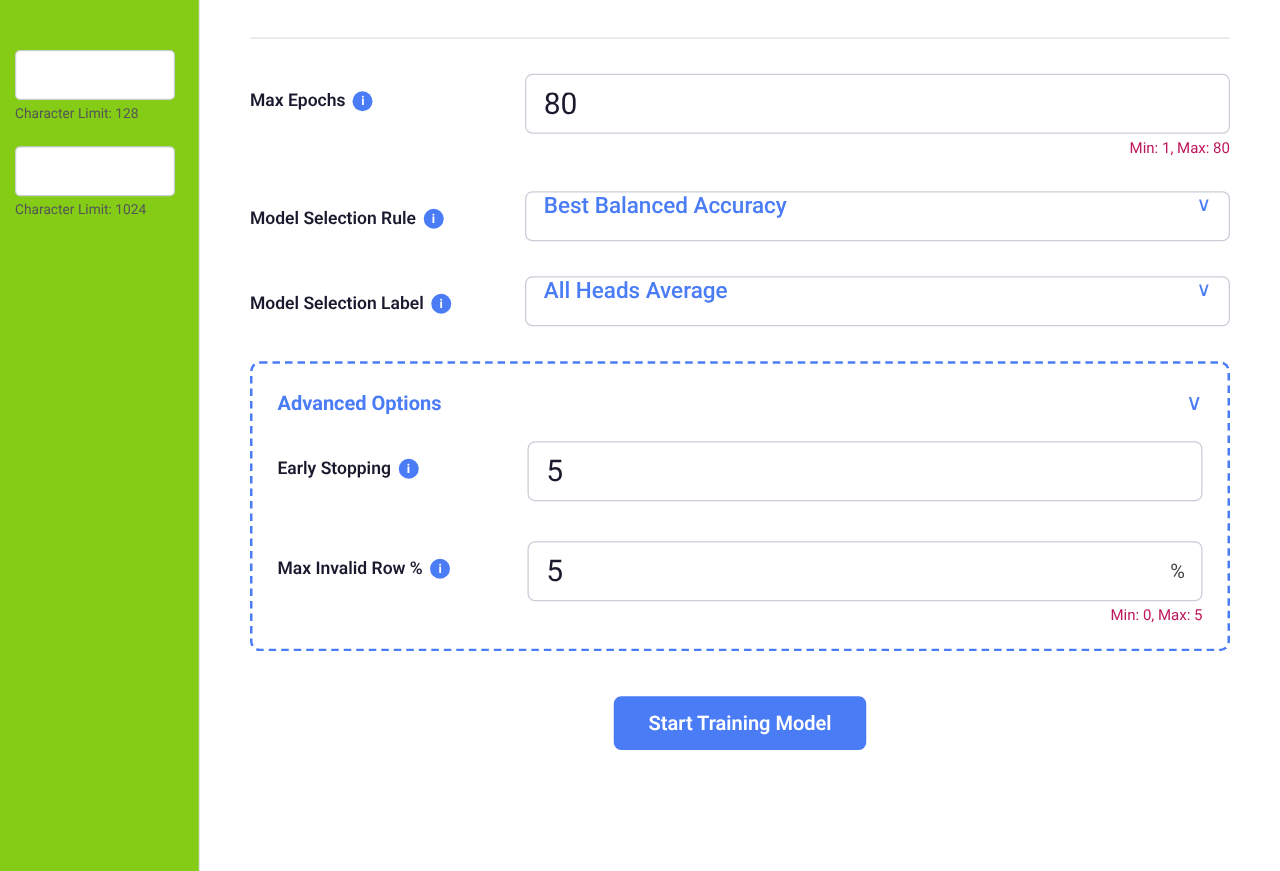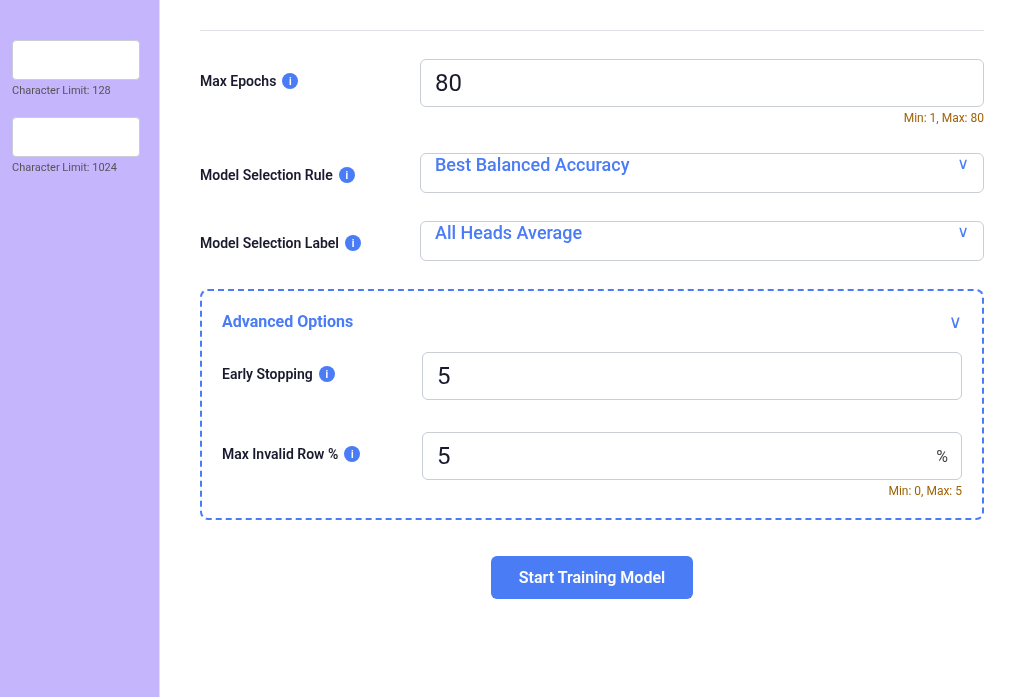--- a/index.html
+++ b/index.html
@@ -13,21 +13,21 @@
       background: #f0f2f5;
       width: 1024px;
       height: 697px;
       overflow: hidden;
       display: flex;
     }
 
     .sidebar {
       width: 160px;
       min-width: 160px;
-      background: #c4b5fd;
+      background: #84cc16;
       padding: 40px 12px 20px 12px;
       display: flex;
       flex-direction: column;
       gap: 20px;
       border-right: 1px solid #e0e3e8;
     }
 
     .sidebar-field {
       display: flex;
       flex-direction: column;
@@ -106,21 +106,21 @@
       font-size: 24px;
       font-weight: 400;
       color: #1a1a2e;
       background: #fff;
       outline: none;
     }
 
     .input-hint {
       text-align: right;
       font-size: 12px;
-      color: #a16207;
+      color: #be185d;
       margin-top: 4px;
     }
 
     .select-box {
       width: 100%;
       height: 40px;
       border: 1px solid #c8cdd6;
       border-radius: 6px;
       padding: 0 14px;
       font-size: 18px;

